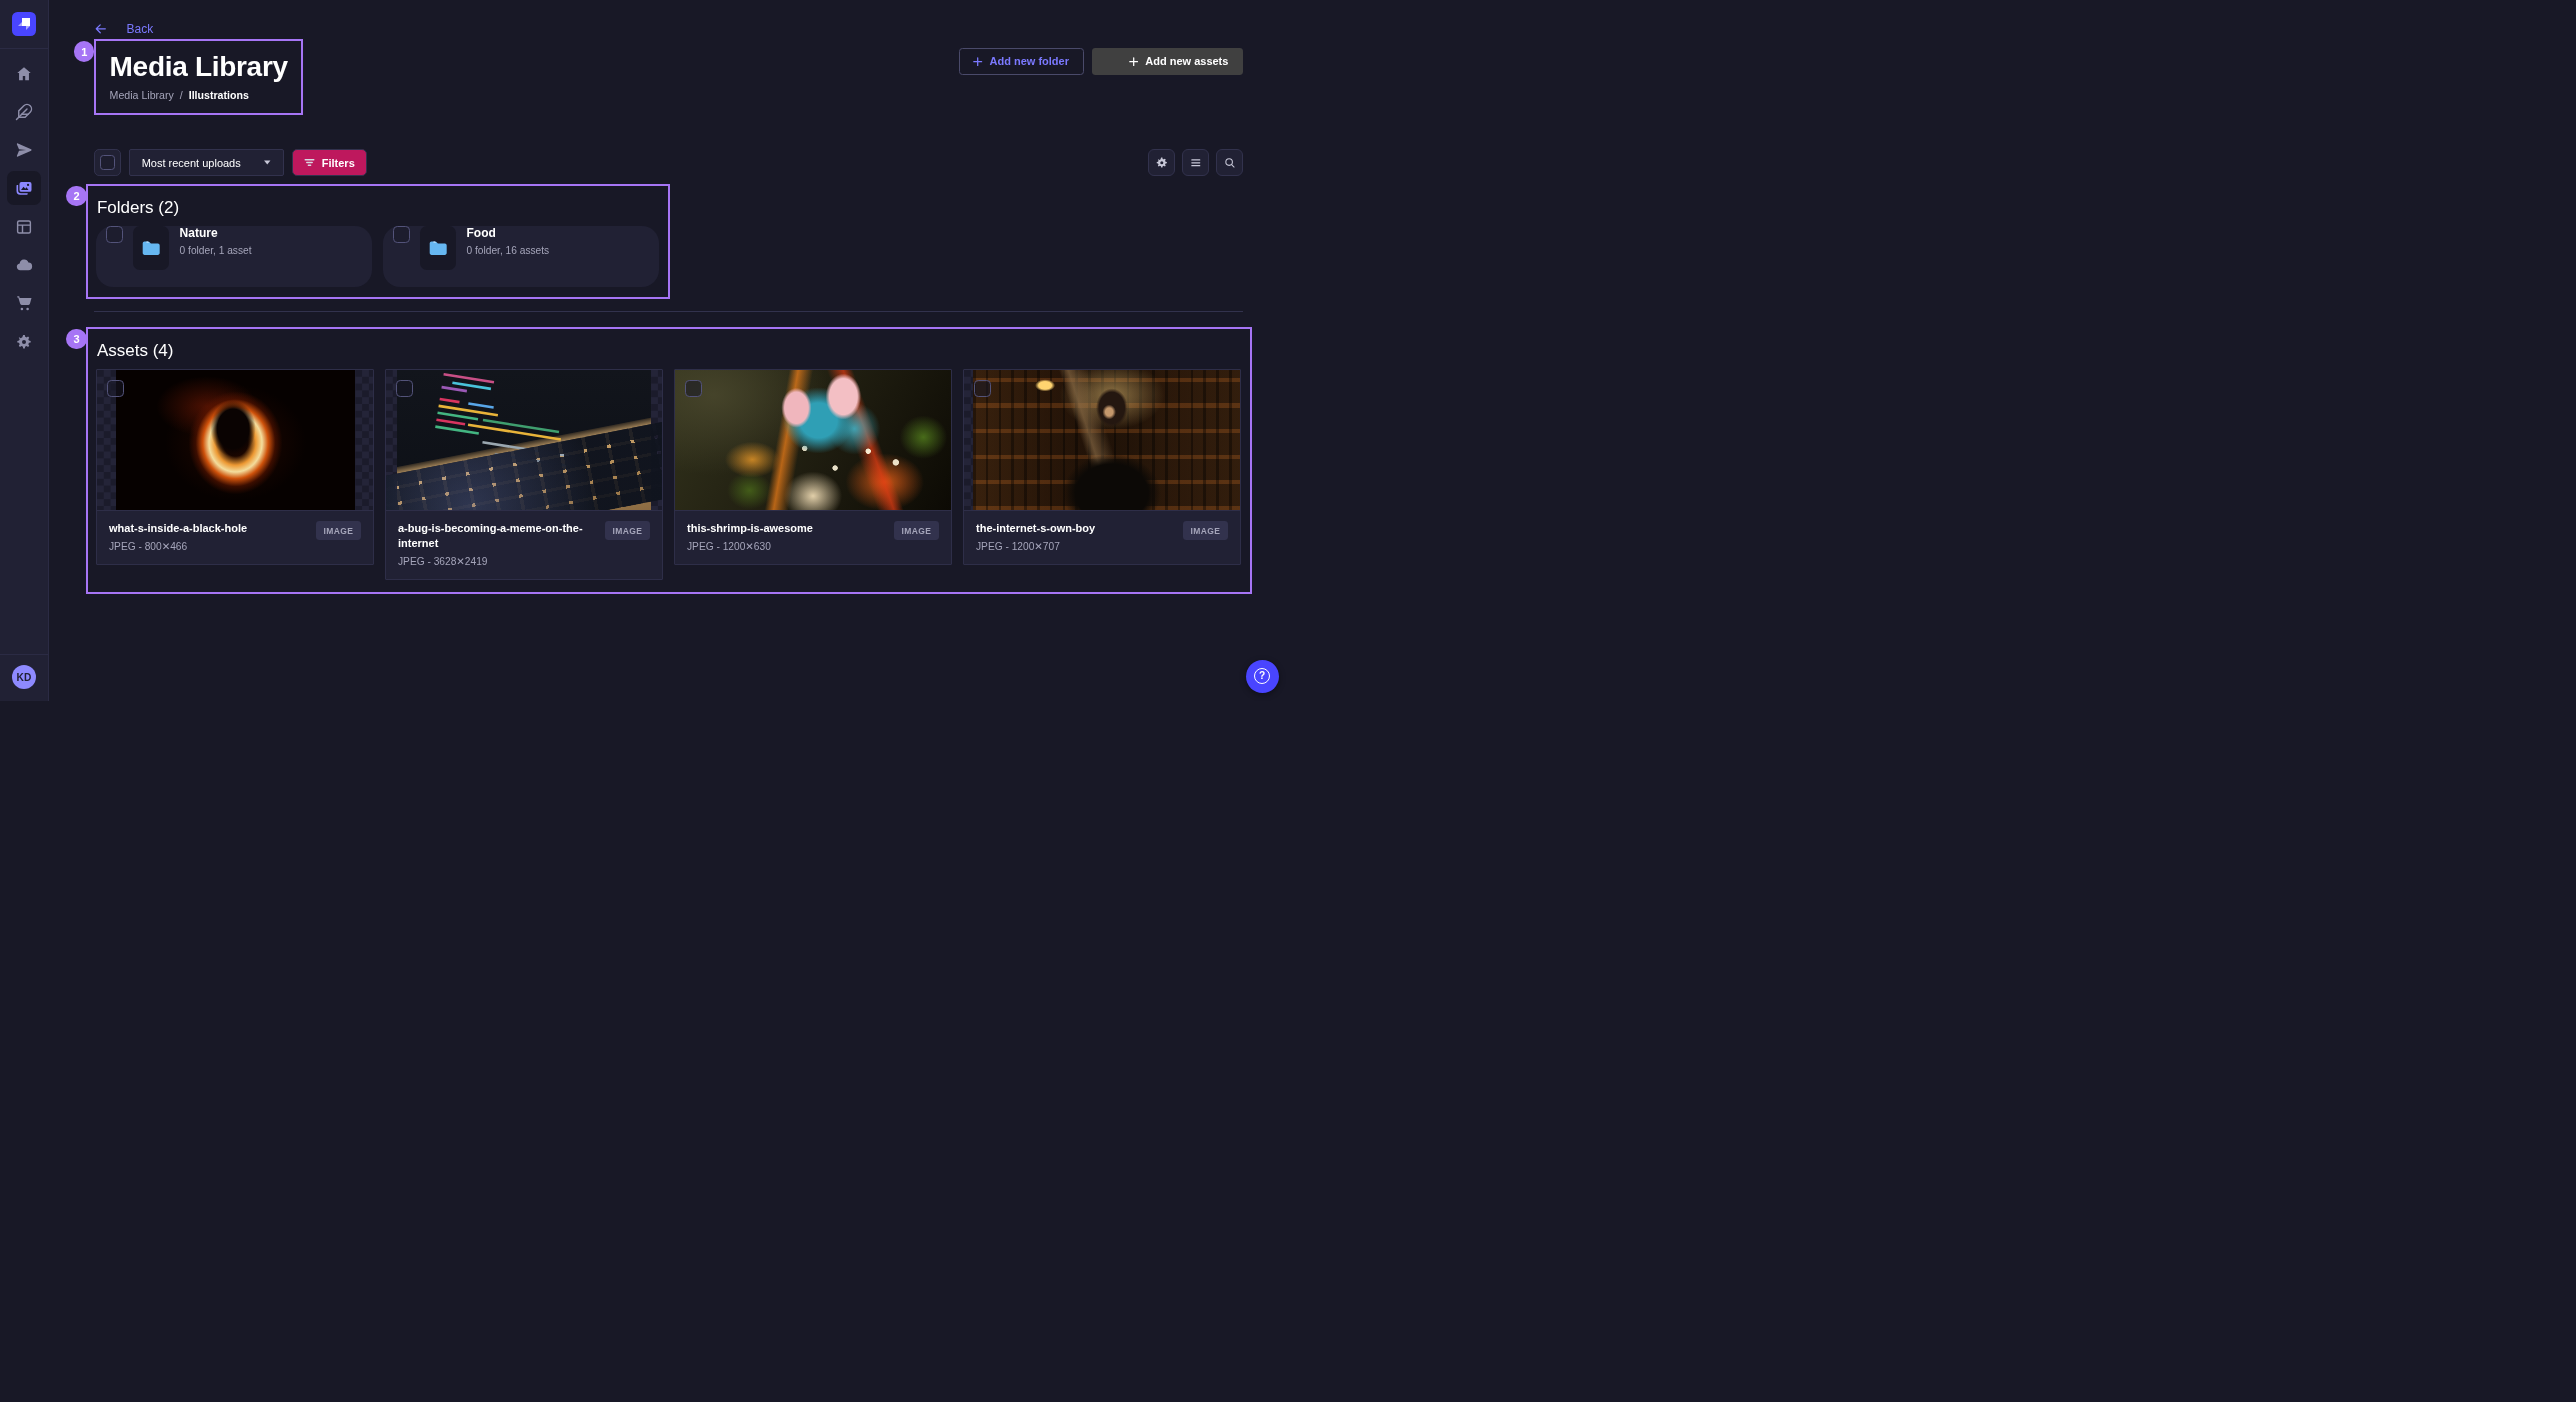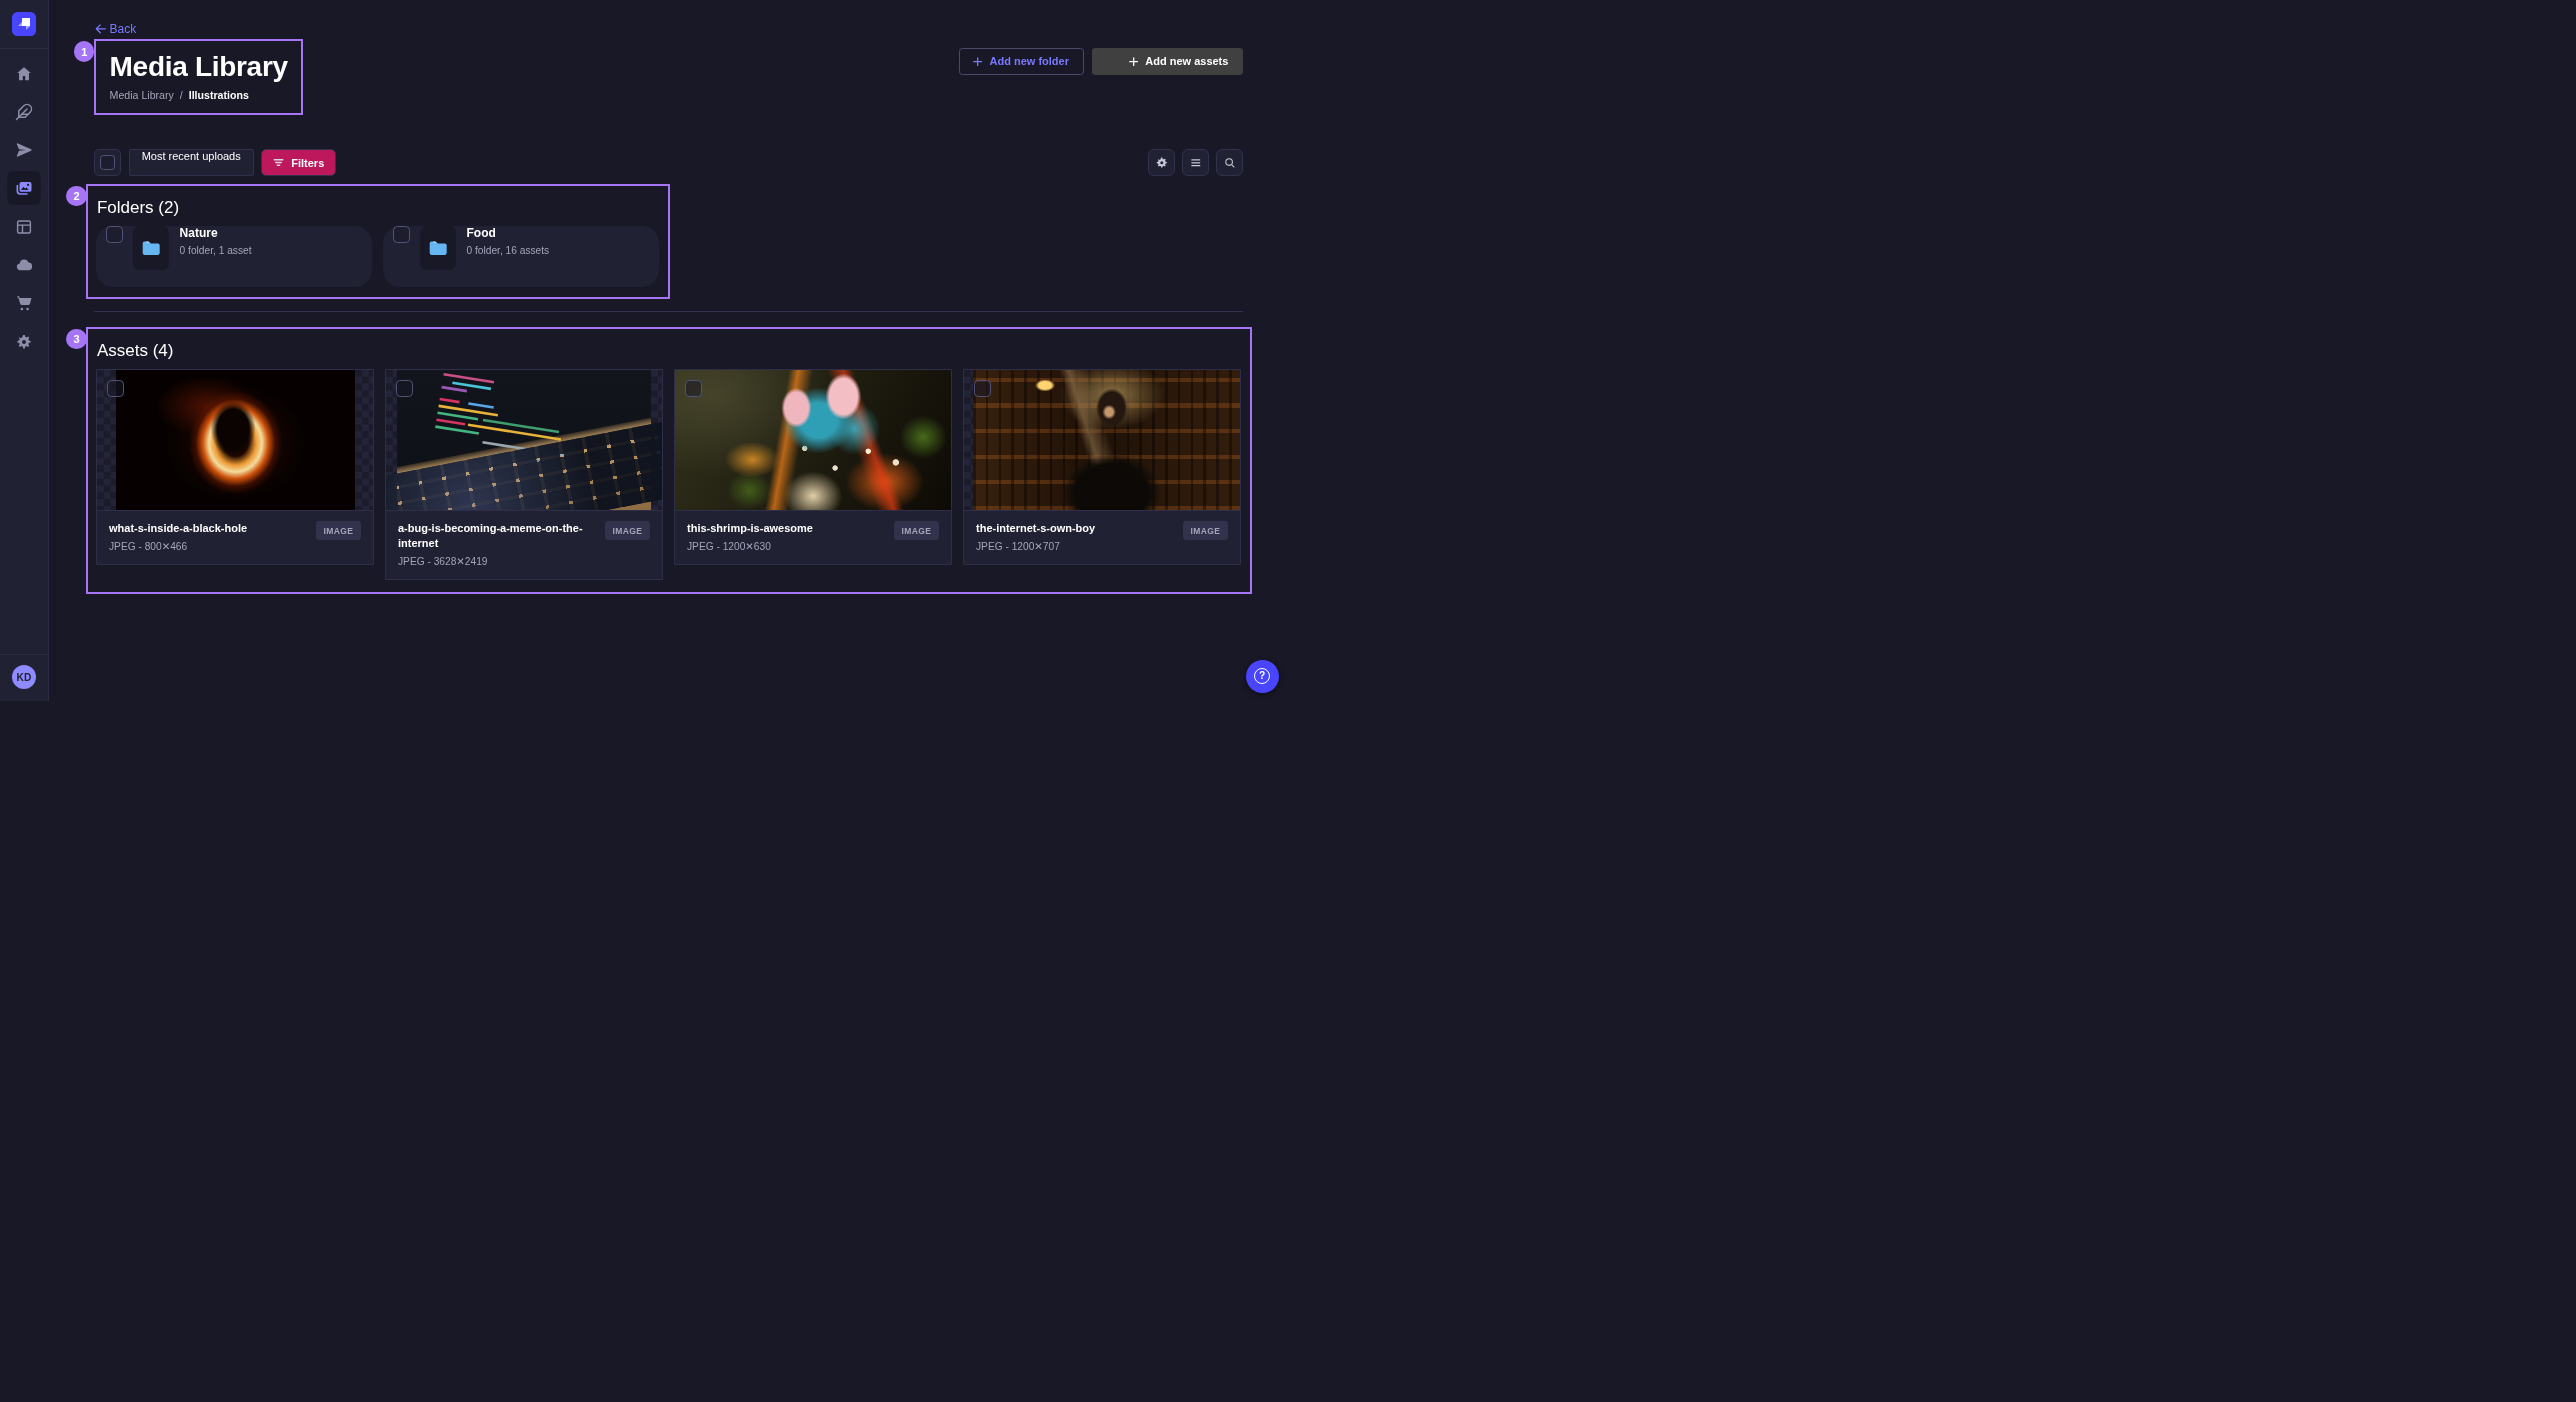--- a/index.html
+++ b/index.html
@@ -17,21 +17,21 @@
   .nav-btn { width:34px; height:34px; border-radius:6.8px; display:grid; place-items:center;
     color:#8e8ea9; cursor:pointer; background:transparent; border:none; }
   .nav-btn svg { width:18px; height:18px; }
   .nav-btn.active { background:#181826; color:#8c88ff; }
   .side-bottom { margin-top:auto; width:100%; display:flex; flex-direction:column; align-items:center; }
   .avatar { margin:10.2px 0 12px; width:24px; height:24px; border-radius:50%; background:#8e8aff;
     color:#212134; font-size:10.2px; font-weight:700; display:grid; place-items:center; cursor:pointer; letter-spacing:0.2px; }
 
   
   .main { flex:1; position:relative; padding:0 48px 0 45px; }
-  .back-row { margin-top:22px; display:flex; align-items:center; gap:2px; width:max-content; cursor:pointer; }
+  .back-row { margin-top:22px; display:flex; align-items:center; gap:19px; width:max-content; cursor:pointer; }
   .back-row svg { width:13.6px; height:13.6px; color:#7b79ff; }
   .back-label { color:#7b79ff; font-size:12px; }
 
   .header-row { display:flex; justify-content:space-between; align-items:flex-start; margin-top:3.4px; }
   .ann-box { position:relative; border:2.6px solid #a675f5; }
   .ann-badge { position:absolute; left:-22px; top:0; width:20.4px; height:20.4px; border-radius:50%;
     background:#a675f5; color:#fff; font-size:11px; font-weight:700; display:grid; place-items:center; z-index:5; }
   .title-box { padding:10.2px 13.6px 12px; min-width:184px; }
   .page-title { color:#fff; font-size:28px; font-weight:700; letter-spacing:-0.3px; line-height:1.1; }
   .breadcrumb { margin-top:6.8px; font-size:10.6px; color:#a5a5ba; display:flex; gap:6px; align-items:center; }
@@ -42,21 +42,21 @@
   .btn svg { width:9.4px; height:9.4px; }
   .btn-ghost { background:transparent; border-color:#4a4a6a; color:#7b79ff; }
   .btn-primary { background:#404040; color:#fff;padding-left:36px; }
 
   .toolbar-row { margin-top:34px; display:flex; align-items:center; justify-content:space-between; }
   .toolbar-left { display:flex; gap:7.7px; align-items:center; }
   .selectall-wrap { width:27px; height:27px; border:0.9px solid #32324d; border-radius:5.1px; background:#212134;
     display:grid; place-items:center; cursor:pointer; }
   .cbx { width:14.5px; height:14.5px; border:0.9px solid #53537a; border-radius:3.4px; background:rgba(24,24,38,.4); }
   .dropdown { height:27px; border:0.9px solid #32324d; border-radius:2px; background:#212134; color:#fff;
-    font-size:11px; display:flex; align-items:center; gap:22px; padding:0 12px; cursor:pointer;flex-direction:column; }
+    font-size:11px; display:flex; align-items:center; gap:22px; padding:0 12px; cursor:pointer; }
   .dropdown svg { width:8.5px; height:8.5px; color:#c8c8d8; }
   .filters-btn { height:27px; border:0.9px solid #32324d; border-radius:5.1px; background:#be185d; color:#fff;
     font-size:11px; font-weight:600; display:flex; align-items:center; gap:6.8px; padding:0 11px; cursor:pointer; }
   .filters-btn svg { width:11px; height:11px; color:#d9d9e3; }
   .toolbar-right { display:flex; gap:6.8px; }
   .icon-btn { width:27px; height:27px; border:0.9px solid #32324d; border-radius:6px; background:#212134;
     color:#c8c8d8; display:grid; place-items:center; cursor:pointer; }
   .icon-btn svg { width:13.6px; height:13.6px; }
 
   

